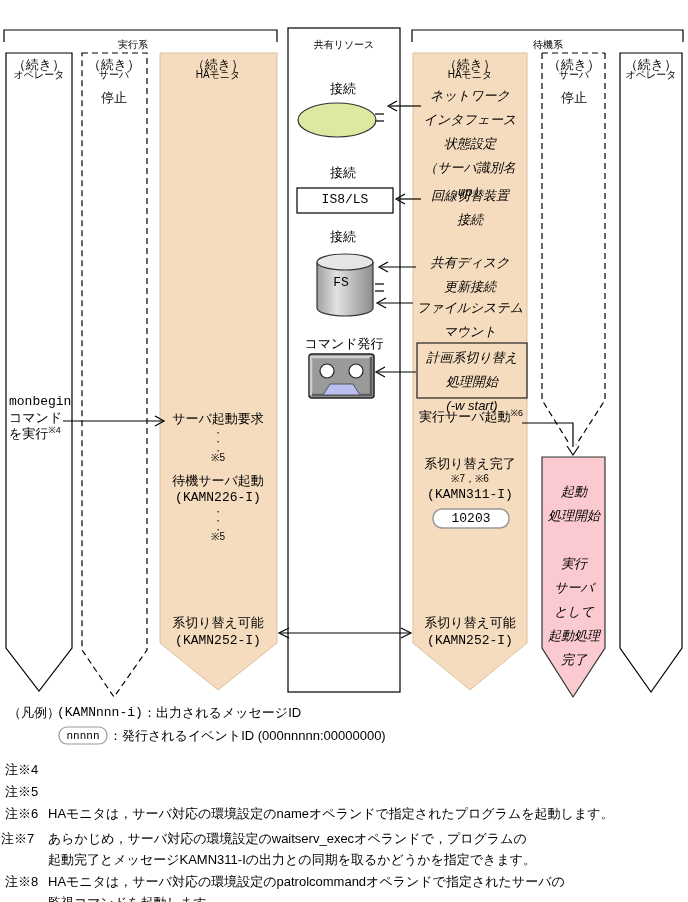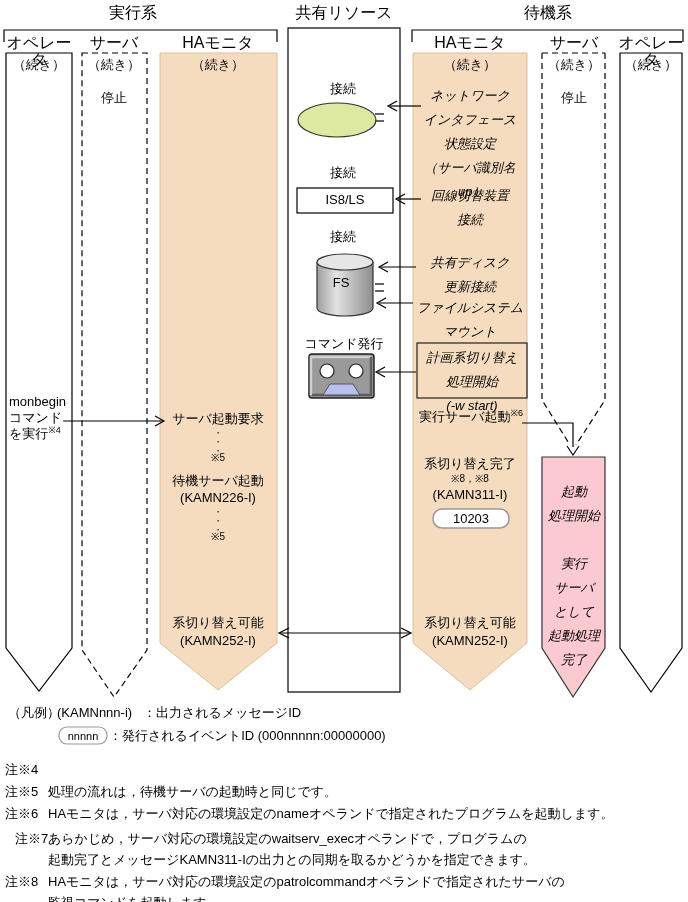--- a/index.html
+++ b/index.html
@@ -1,23 +1,23 @@
 <!DOCTYPE html>
 <html><head>
 <meta charset="utf-8">
 <style>
   html,body{margin:0;padding:0;background:#fff;}
   #stage{position:relative;width:688px;height:902px;background:#fff;overflow:hidden;
          font-family:"Liberation Sans",sans-serif;color:#000;}
   #diagram-svg{position:absolute;left:0;top:0;}
   .t{position:absolute;font-size:13px;line-height:16px;text-align:center;
      white-space:pre-line;z-index:2;}
-  .hd{font-size:16px;line-height:17px;}
+  .hd{font-size:10px;line-height:17px;margin-top:32px;}
   .lh17{line-height:24px;font-style:italic;}
-  .mono{font-family:Liberation Sans, sans-serif;}
+  .mono{font-family:Liberation Mono, monospace;}
   .sm{font-size:10px;line-height:12px;}
   .dots{font-size:9px;line-height:9px;}
   .left{text-align:left;}
   .sup{font-size:9px;vertical-align:super;line-height:9px;}
   .note-text{line-height:21px;}
 </style>
 </head>
 <body>
 
 <div id="stage">
@@ -127,21 +127,21 @@
 接続</div>
   <div class="t lh17" style="left:405px;top:251px;width:130px">共有ディスク
 更新接続</div>
   <div class="t lh17" style="left:405px;top:296px;width:130px">ファイルシステム
 マウント</div>
   <div class="t lh17" style="left:417px;top:346px;width:110px">計画系切り替え
 処理開始
 (-w start)</div>
   <div class="t" style="left:405px;top:409px;width:132px"><span>実行サーバ起動</span><span class="sup">※6</span></div>
   <div class="t" style="left:405px;top:456px;width:130px">系切り替え完了</div>
-  <div class="t sm" style="left:405px;top:473px;width:130px">※8，※8</div>
+  <div class="t sm" style="left:405px;top:473px;width:130px">※7，※6</div>
   <div class="t mono" style="left:405px;top:487px;width:130px">(KAMN311-I)</div>
   <div class="t mono" style="left:433px;top:511px;width:76px">10203</div>
   <div class="t" style="left:405px;top:615px;width:130px">系切り替え可能</div>
   <div class="t mono" style="left:405px;top:633px;width:130px">(KAMN252-I)</div>
 
   <div class="t" style="left:153px;top:411px;width:130px">サーバ起動要求</div>
   <div class="t dots" style="left:153px;top:429px;width:130px">・
 ・
 ・</div>
   <div class="t sm" style="left:153px;top:452px;width:130px">※5</div>
@@ -168,23 +168,22 @@
 完了</div>
 
   <div class="t left" style="left:8px;top:705px;width:60px">（凡例）</div>
   <div class="t mono left" style="left:57px;top:705px;width:90px">(KAMNnnn-i)</div>
   <div class="t left" style="left:143px;top:705px;width:250px">：出力されるメッセージID</div>
   <div class="t mono" style="left:59px;top:728px;width:48px;font-size:11px">nnnnn</div>
   <div class="t left" style="left:109px;top:728px;width:340px">：発行されるイベントID (000nnnnn:00000000)</div>
 
   <div class="t left" style="left:5px;top:762px;width:42px">注※4</div>
   <div class="t left" style="left:5px;top:784px;width:42px">注※5</div>
-  <div class="t left" style="left:48px;top:784px;width:635px">処理の流れは，待機サーバの起動時と同じです。</div>
   <div class="t left" style="left:5px;top:806px;width:42px">注※6</div>
   <div class="t left" style="left:48px;top:806px;width:635px">HAモニタは，サーバ対応の環境設定のnameオペランドで指定されたプログラムを起動します。</div>
-  <div class="t left note-text" style="left:15px;top:828px;width:42px">注※7</div>
+  <div class="t left note-text" style="left:1px;top:828px;width:42px">注※7</div>
   <div class="t left note-text" style="left:48px;top:828px;width:635px">あらかじめ，サーバ対応の環境設定のwaitserv_execオペランドで，プログラムの
 起動完了とメッセージKAMN311-Iの出力との同期を取るかどうかを指定できます。</div>
   <div class="t left note-text" style="left:5px;top:871px;width:42px">注※8</div>
   <div class="t left note-text" style="left:48px;top:871px;width:635px">HAモニタは，サーバ対応の環境設定のpatrolcommandオペランドで指定されたサーバの
 監視コマンドを起動します。</div>
 
 </div>
 
 </body></html>

